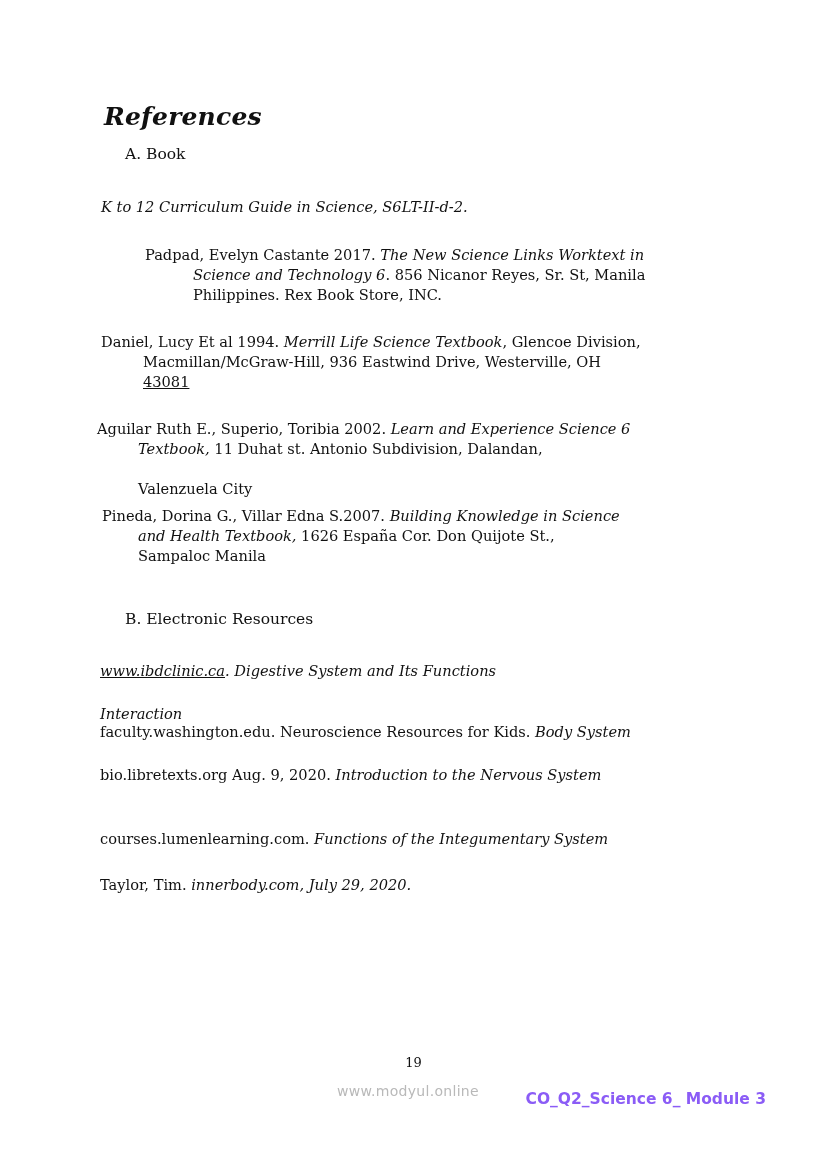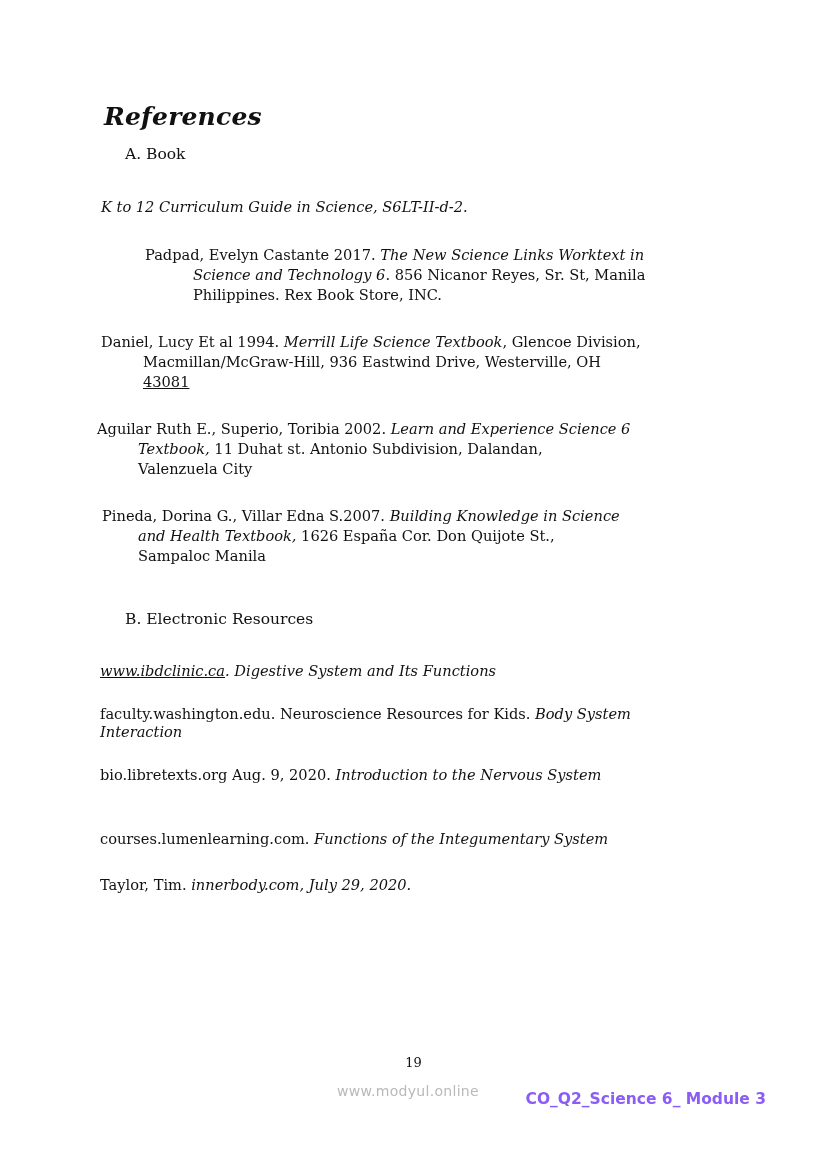--- a/index.html
+++ b/index.html
@@ -58,38 +58,38 @@
 
 <div class="ref" style="left:101px; top:332px; width:630px;">
   <div><span>Daniel, Lucy Et al 1994. </span><i>Merrill Life Science Textbook</i><span>, Glencoe Division,</span></div>
   <div style="padding-left:42px;">Macmillan/McGraw-Hill, 936 Eastwind Drive, Westerville, OH</div>
   <div style="padding-left:42px;text-decoration:underline;">43081</div>
 </div>
 
 <div class="ref" style="left:97px; top:419px; width:640px;">
   <div><span>Aguilar Ruth E., Superio, Toribia 2002. </span><i>Learn and Experience Science 6</i></div>
   <div style="padding-left:41px;"><i>Textbook,</i><span> 11 Duhat st. Antonio Subdivision, Dalandan,</span></div>
-  <div style="padding-left:41px;">Valenzuela City</div>
+  <div style="padding-left:41px;margin-top:20px;">Valenzuela City</div>
 </div>
 
 <div class="ref" style="left:102px; top:506px; width:630px;">
   <div><span>Pineda, Dorina G., Villar Edna S.2007. </span><i>Building Knowledge in Science</i></div>
   <div style="padding-left:36px;"><i>and Health Textbook,</i><span> 1626 España Cor. Don Quijote St.,</span></div>
   <div style="padding-left:36px;">Sampaloc Manila</div>
 </div>
 
 <h2 class="section" style="top:610px;">B. Electronic Resources</h2>
 
 <p class="ref" style="left:100px; top:661px;">
   <span class="link">www.ibdclinic.ca</span><i>. Digestive System and Its Functions</i>
 </p>
 
 <div class="ref" style="left:100px; top:705px; width:640px; line-height:18px;">
+  <div><i>Interaction</i></div>
   <div><span>faculty.washington.edu. Neuroscience Resources for Kids. </span><i>Body System</i></div>
-  <div><i>Interaction</i></div>
 </div>
 
 <p class="ref" style="left:100px; top:765px;">
   <span>bio.libretexts.org Aug. 9, 2020. </span><i>Introduction to the Nervous System</i>
 </p>
 
 <p class="ref" style="left:100px; top:801px;margin-top:28px;">
   <span>courses.lumenlearning.com. </span><i>Functions of the Integumentary System</i>
 </p>
 

